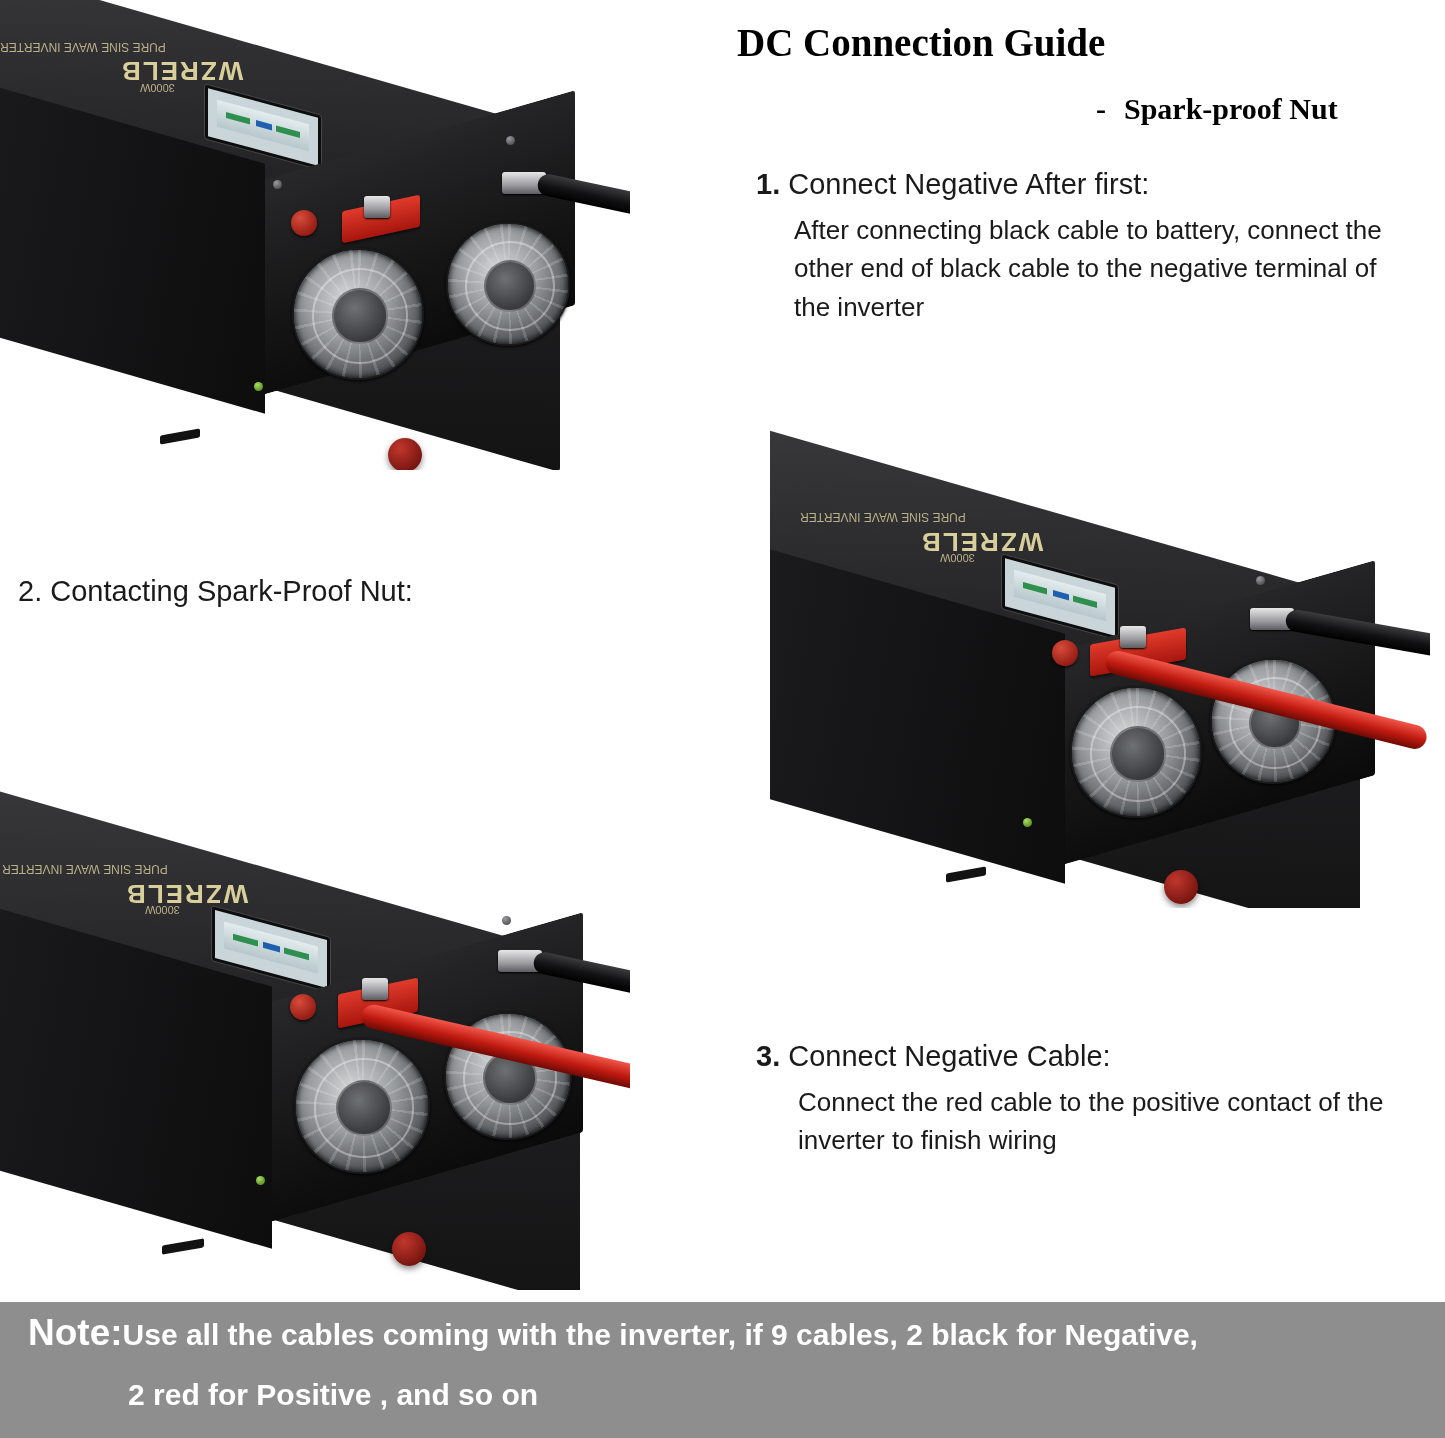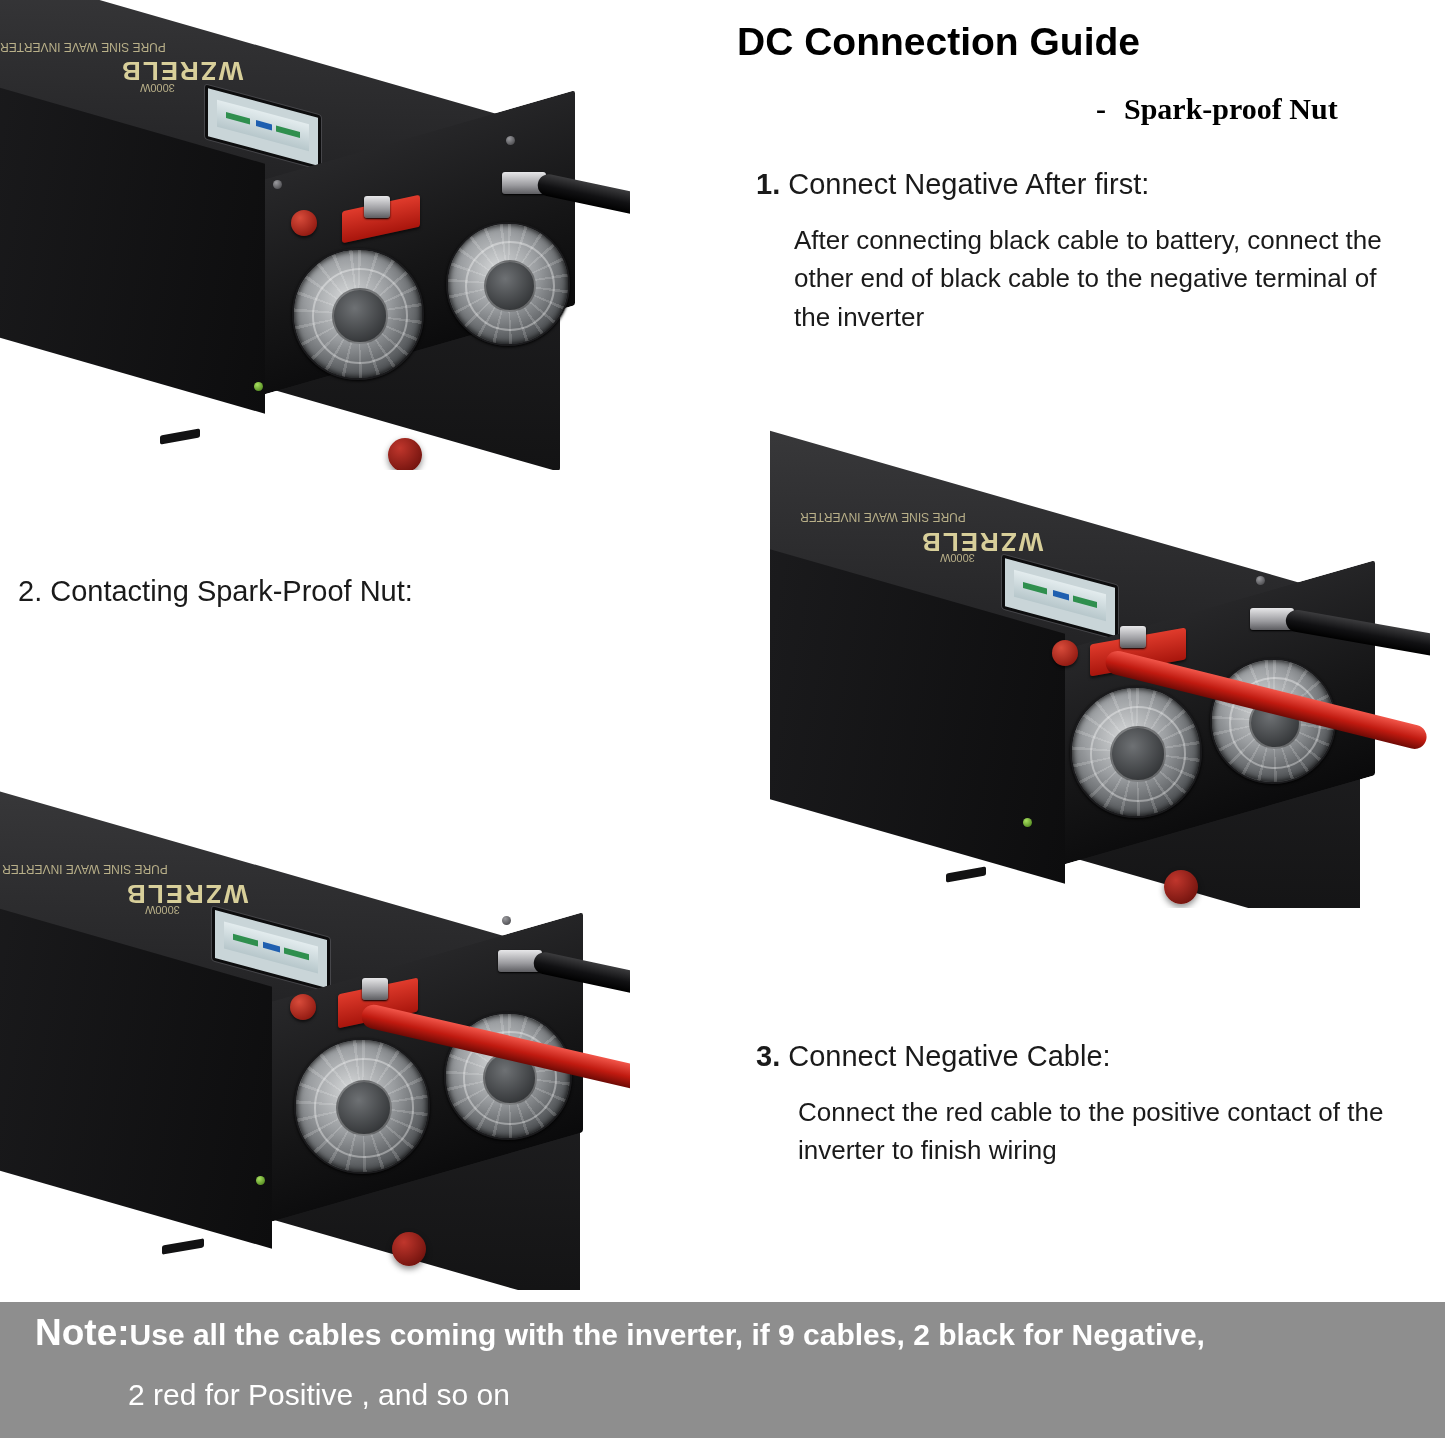--- a/index.html
+++ b/index.html
@@ -19,21 +19,21 @@
     position: relative;
     width: 1445px;
     height: 1438px;
   }
 
   
   .title-main {
     position: absolute;
     left: 737px;
     top: 20px;
-    font-family: Liberation Sans, sans-serif;
+    font-family: Liberation Serif, serif;
     font-weight: bold;
     font-size: 39px;
     color: #000;
     letter-spacing: 0px;
     white-space: nowrap;
   }
   .title-sub {
     position: absolute;
     left: 1096px;
     top: 92px;
@@ -58,21 +58,21 @@
     white-space: nowrap;
   }
   .step-head .num {
     font-weight: bold;
     margin-right: 8px;
   }
   .step-body {
     font-size: 26px;
     color: #1a1a1a;
     line-height: 1.48;
-    margin-top: 20px;
+    margin-top: 10px;
   }
 
   #step1 { left: 756px; top: 168px; width: 660px; }
   #step1 .step-body { margin-left: 38px; width: 625px; }
 
   #step2 { left: 18px; top: 575px; width: 700px; }
   #step2 .step-head .num { font-weight: normal; }
   #step2 .step-body { margin-left: 42px; width: 670px; }
 
   #step3 { left: 756px; top: 1040px; width: 640px; }
@@ -92,28 +92,27 @@
     position: absolute;
     left: 28px;
     top: 10px;
     font-size: 30px;
     font-weight: bold;
     white-space: nowrap;
   }
   .note-line1 .note-label {
     font-size: 37px;
     font-weight: bold;
-    margin-left: 7px;
   }
   .note-line2 {
     position: absolute;
     left: 128px;
     top: 76px;
     font-size: 30px;
-    font-weight: normal;
+    font-weight: bold;
     white-space: nowrap;
   }
 
   
   .photo {
     position: absolute;
     overflow: hidden;
   }
   #photo1 { left: -10px; top: 0px; width: 640px; height: 470px; }
   #photo2 { left: 770px; top: 418px; width: 660px; height: 490px; }

